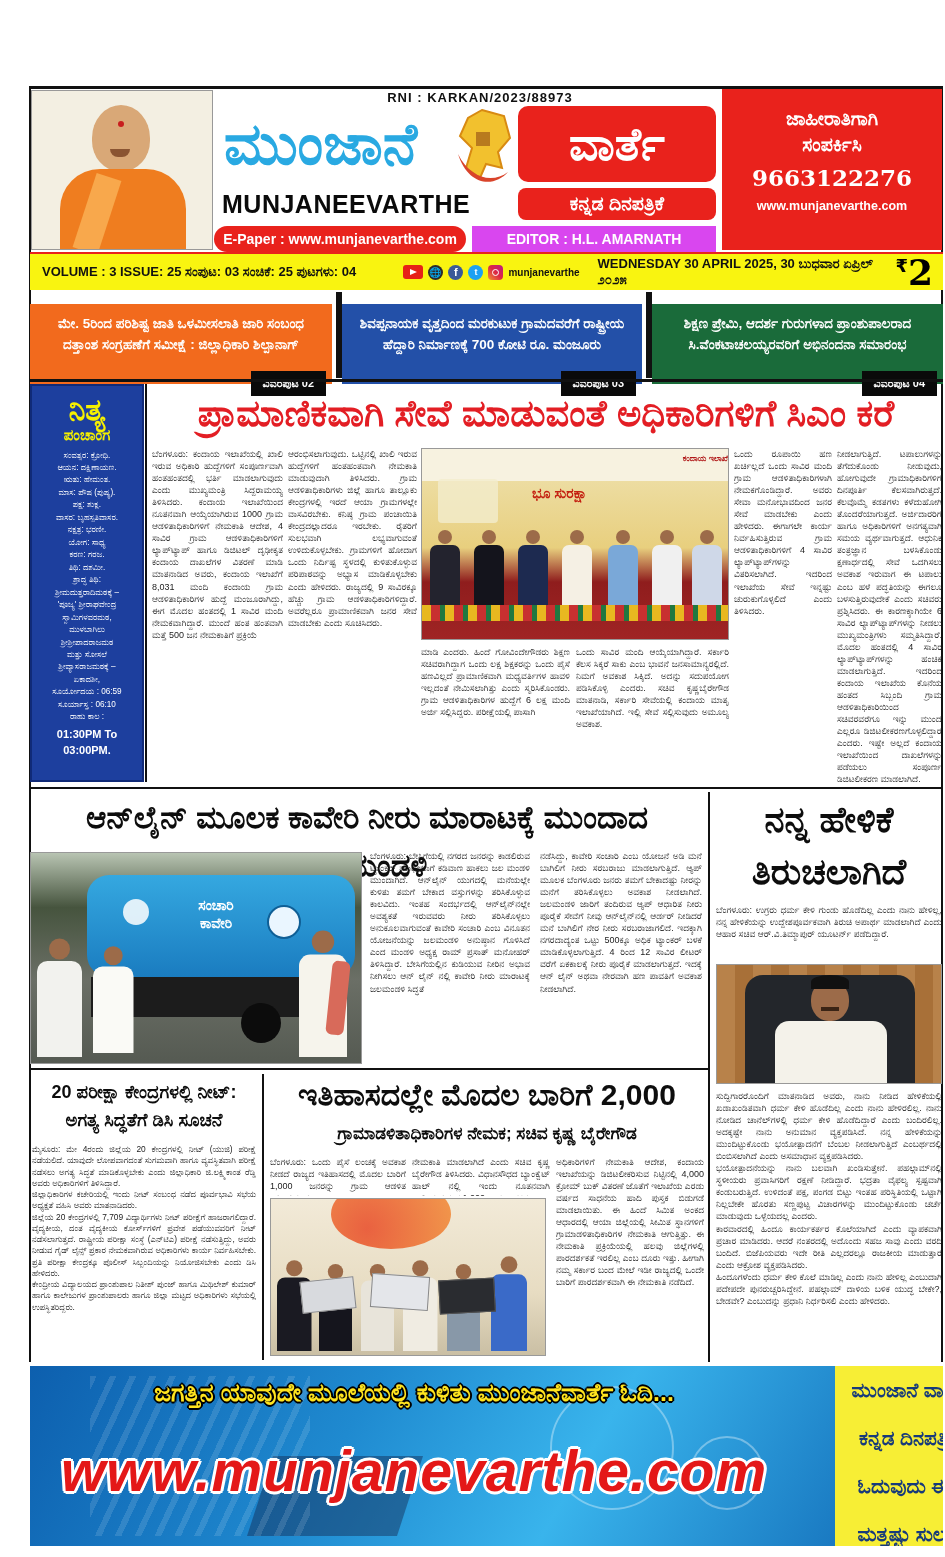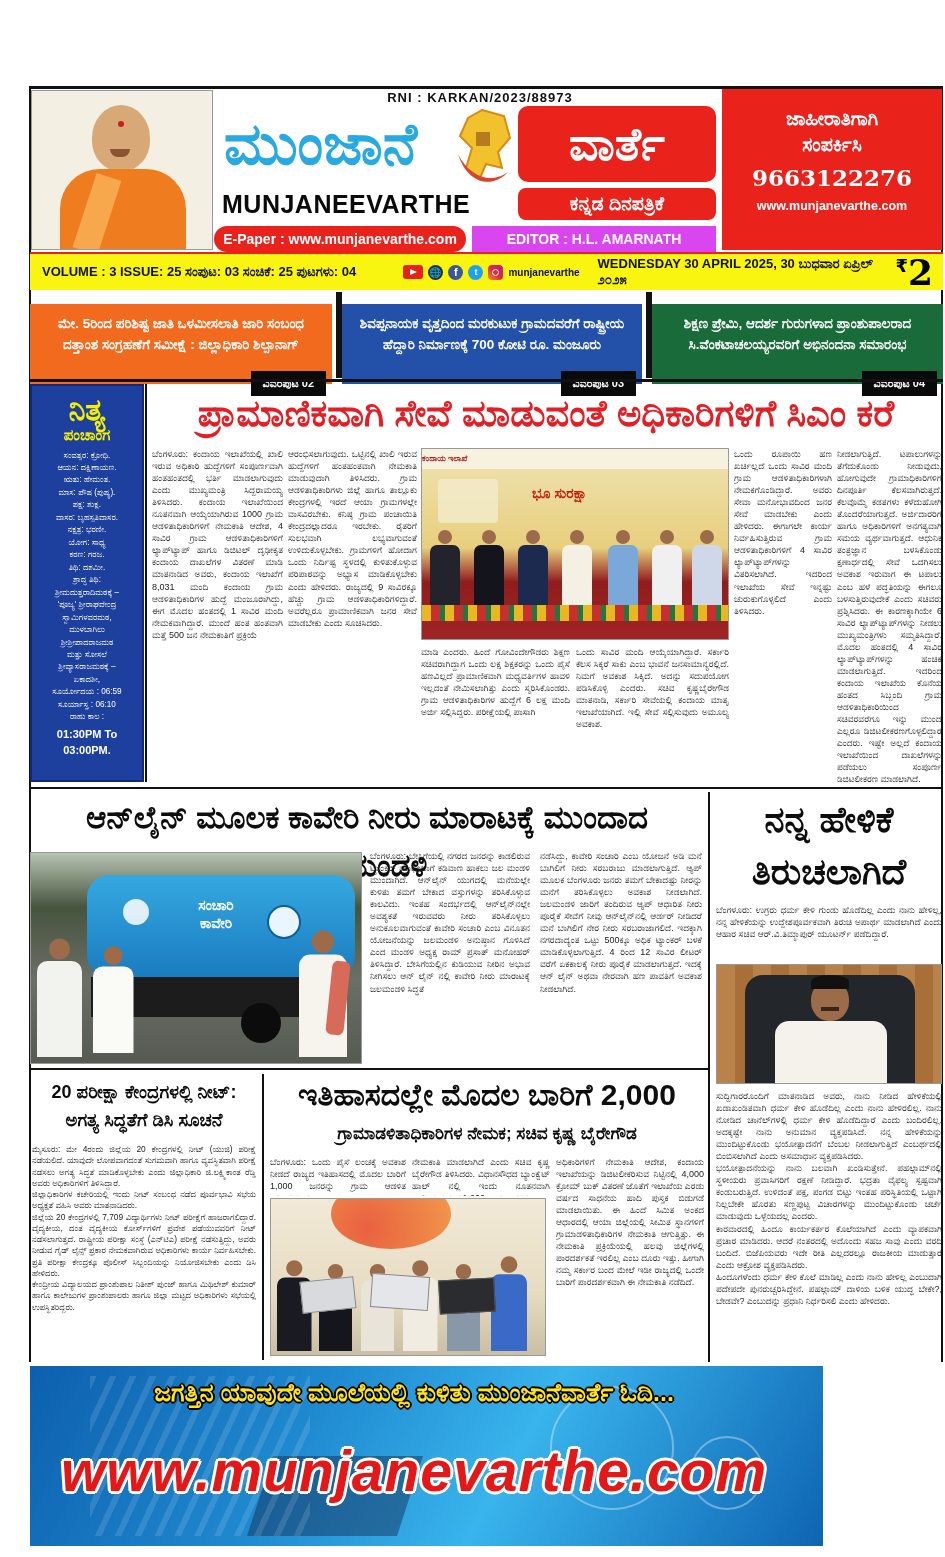--- a/index.html
+++ b/index.html
@@ -163,21 +163,21 @@
 03:00PM.</div>
   </div>
   <div class="rule" style="left:145px;top:384px;width:2px;height:398px"></div>
 
   <div class="abs headline-red" style="left:152px;top:388px;width:788px;height:52px;font-size:37px;line-height:52px">ಪ್ರಾಮಾಣಿಕವಾಗಿ ಸೇವೆ ಮಾಡುವಂತೆ ಅಧಿಕಾರಿಗಳಿಗೆ ಸಿಎಂ ಕರೆ</div>
 
   <div class="col" style="left:152px;top:448px;width:131px;height:334px">ಬೆಂಗಳೂರು: ಕಂದಾಯ ಇಲಾಖೆಯಲ್ಲಿ ಖಾಲಿ ಇರುವ ಅಧಿಕಾರಿ ಹುದ್ದೆಗಳಿಗೆ ಸಂಪೂರ್ಣವಾಗಿ ಹಂತಹಂತದಲ್ಲಿ ಭರ್ತಿ ಮಾಡಲಾಗುವುದು ಎಂದು ಮುಖ್ಯಮಂತ್ರಿ ಸಿದ್ದರಾಮಯ್ಯ ತಿಳಿಸಿದರು. ಕಂದಾಯ ಇಲಾಖೆಯಿಂದ ನೂತನವಾಗಿ ಆಯ್ಕೆಯಾಗಿರುವ 1000 ಗ್ರಾಮ ಆಡಳಿತಾಧಿಕಾರಿಗಳಿಗೆ ನೇಮಕಾತಿ ಆದೇಶ, 4 ಸಾವಿರ ಗ್ರಾಮ ಆಡಳಿತಾಧಿಕಾರಿಗಳಿಗೆ ಲ್ಯಾಪ್‌ಟ್ಯಾಪ್ ಹಾಗೂ ಡಿಜಿಟಲ್ ದೃಢೀಕೃತ ಕಂದಾಯ ದಾಖಲೆಗಳ ವಿತರಣೆ ಮಾಡಿ ಮಾತನಾಡಿದ ಅವರು, ಕಂದಾಯ ಇಲಾಖೆಗೆ 8,031 ಮಂದಿ ಕಂದಾಯ ಗ್ರಾಮ ಆಡಳಿತಾಧಿಕಾರಿಗಳ ಹುದ್ದೆ ಮಂಜೂರಾಗಿದ್ದು, ಈಗ ಮೊದಲ ಹಂತದಲ್ಲಿ 1 ಸಾವಿರ ಮಂದಿ ನೇಮಕವಾಗಿದ್ದಾರೆ. ಮುಂದೆ ಹಂತ ಹಂತವಾಗಿ ಮತ್ತೆ 500 ಜನ ನೇಮಕಾತಿಗೆ ಪ್ರಕ್ರಿಯೆ</div>
   <div class="col" style="left:288px;top:448px;width:129px;height:334px">ಆರಂಭಿಸಲಾಗುವುದು. ಒಟ್ಟಿನಲ್ಲಿ ಖಾಲಿ ಇರುವ ಹುದ್ದೆಗಳಿಗೆ ಹಂತಹಂತವಾಗಿ ನೇಮಕಾತಿ ಮಾಡುವುದಾಗಿ ತಿಳಿಸಿದರು. ಗ್ರಾಮ ಆಡಳಿತಾಧಿಕಾರಿಗಳು ಜಿಲ್ಲೆ ಹಾಗೂ ತಾಲ್ಲೂಕು ಕೇಂದ್ರಗಳಲ್ಲಿ ಇರದೆ ಆಯಾ ಗ್ರಾಮಗಳಲ್ಲೇ ವಾಸವಿರಬೇಕು. ಕನಿಷ್ಠ ಗ್ರಾಮ ಪಂಚಾಯಿತಿ ಕೇಂದ್ರದಲ್ಲಾದರೂ ಇರಬೇಕು. ರೈತರಿಗೆ ಸುಲಭವಾಗಿ ಲಭ್ಯವಾಗುವಂತೆ ಉಳಿದುಕೊಳ್ಳಬೇಕು. ಗ್ರಾಮಗಳಿಗೆ ಹೋದಾಗ ಒಂದು ನಿರ್ದಿಷ್ಟ ಸ್ಥಳದಲ್ಲಿ ಕುಳಿತುಕೊಳ್ಳುವ ಪರಿಪಾಠವನ್ನು ಅಭ್ಯಾಸ ಮಾಡಿಕೊಳ್ಳಬೇಕು ಎಂದು ಹೇಳಿದರು. ರಾಜ್ಯದಲ್ಲಿ 9 ಸಾವಿರಕ್ಕೂ ಹೆಚ್ಚು ಗ್ರಾಮ ಆಡಳಿತಾಧಿಕಾರಿಗಳಿದ್ದಾರೆ. ಅವರೆಲ್ಲರೂ ಪ್ರಾಮಾಣಿಕವಾಗಿ ಜನರ ಸೇವೆ ಮಾಡಬೇಕು ಎಂದು ಸೂಚಿಸಿದರು.</div>
 
   <div class="photo" style="left:421px;top:448px;width:308px;height:192px;background:linear-gradient(180deg,#efe3b2 0%,#e8cf7e 52%,#8f1d1d 70%,#a02424 100%)">
-    <div style="position:absolute;left:0;top:0;width:100%;height:20px;background:#f7f2e0;text-align:left;font-size:8px;font-weight:bold;color:#b01818;line-height:20px">ಕಂದಾಯ ಇಲಾಖೆ</div>
+    <div style="position:absolute;left:0;top:0;width:100%;height:32px;background:#f7f2e0;text-align:right;font-size:8px;font-weight:bold;color:#b01818;line-height:20px">ಕಂದಾಯ ಇಲಾಖೆ</div>
     <div style="position:absolute;left:110px;top:36px;font-size:14px;font-weight:bold;color:#c42010">ಭೂ ಸುರಕ್ಷಾ</div>
     <div style="position:absolute;left:16px;top:30px;width:60px;height:44px;background:#f3eccd;border-radius:4px;opacity:.8"></div>
     <div class="person" style="left:8px;bottom:30px;--shirt:#23232e"></div>
     <div class="person" style="left:52px;bottom:30px;--shirt:#14141c"></div>
     <div class="person" style="left:96px;bottom:30px;--shirt:#1d2a50"></div>
     <div class="person" style="left:140px;bottom:30px;--shirt:#f5f0e4"></div>
     <div class="person" style="left:186px;bottom:30px;--shirt:#7aa8d8"></div>
     <div class="person" style="left:230px;bottom:30px;--shirt:#f0f0f0"></div>
     <div class="person" style="left:270px;bottom:30px;--shirt:#cfd8e8"></div>
     <div style="position:absolute;left:0;bottom:18px;width:100%;height:16px;background:repeating-linear-gradient(90deg,#e8b820 0 9px,#c83030 9px 18px,#207840 18px 23px)"></div>
@@ -258,21 +258,21 @@
     <div class="person" style="left:48px;bottom:4px;--shirt:#15151d;transform:scale(1.1);transform-origin:bottom left"></div>
     <div class="person" style="left:90px;bottom:4px;--shirt:#e8e4da;transform:scale(1.1);transform-origin:bottom left"></div>
     <div class="person" style="left:132px;bottom:4px;--shirt:#f0ece2;transform:scale(1.15);transform-origin:bottom left"></div>
     <div class="person" style="left:176px;bottom:4px;--shirt:#8898a8;transform:scale(1.1);transform-origin:bottom left"></div>
     <div class="person" style="left:220px;bottom:4px;--shirt:#3a6ac8;transform:scale(1.2);transform-origin:bottom left"></div>
     <div style="position:absolute;left:30px;bottom:44px;width:52px;height:30px;background:#d8dade;border:1px solid #888;transform:rotate(-6deg)"></div>
     <div style="position:absolute;left:100px;bottom:46px;width:56px;height:32px;background:#e4e6ea;border:1px solid #888;transform:rotate(4deg)"></div>
     <div style="position:absolute;left:168px;bottom:42px;width:54px;height:32px;background:#2a2c30;border:1px solid #555;transform:rotate(-3deg)"></div>
   </div>
 
-  <div class="abs banner" style="left:30px;top:1366px;width:793px;height:180px">
+  <div class="abs banner" style="left:30px;top:1366px;width:913px;height:180px">
     <div class="deco" style="left:520px;top:20px;width:120px;height:120px"></div>
     <div class="deco" style="left:660px;top:70px;width:70px;height:70px"></div>
     <div style="position:absolute;left:230px;top:90px;width:150px;height:80px;background:rgba(20,40,80,.45);transform:skewX(-18deg)"></div>
     <div style="position:absolute;left:60px;top:10px;width:220px;height:160px;background:repeating-linear-gradient(115deg,rgba(255,255,255,.12) 0 6px,rgba(0,0,0,0) 6px 18px)"></div>
     <div class="tagline abs" style="left:10px;top:12px;width:748px">ಜಗತ್ತಿನ ಯಾವುದೇ ಮೂಲೆಯಲ್ಲಿ ಕುಳಿತು ಮುಂಜಾನೆವಾರ್ತೆ ಓದಿ...</div>
     <div class="url abs" style="left:0px;top:50px;width:768px;height:110px;line-height:110px">www.munjanevarthe.com</div>
     <div class="banner-side abs prelist" style="left:766px;top:0;width:147px;height:180px">ಮುಂಜಾನೆ ವಾರ್ತೆ
 ಕನ್ನಡ ದಿನಪತ್ರಿಕೆ
 ಓದುವುದು ಈಗ
 ಮತ್ತಷ್ಟು ಸುಲಭ</div>

